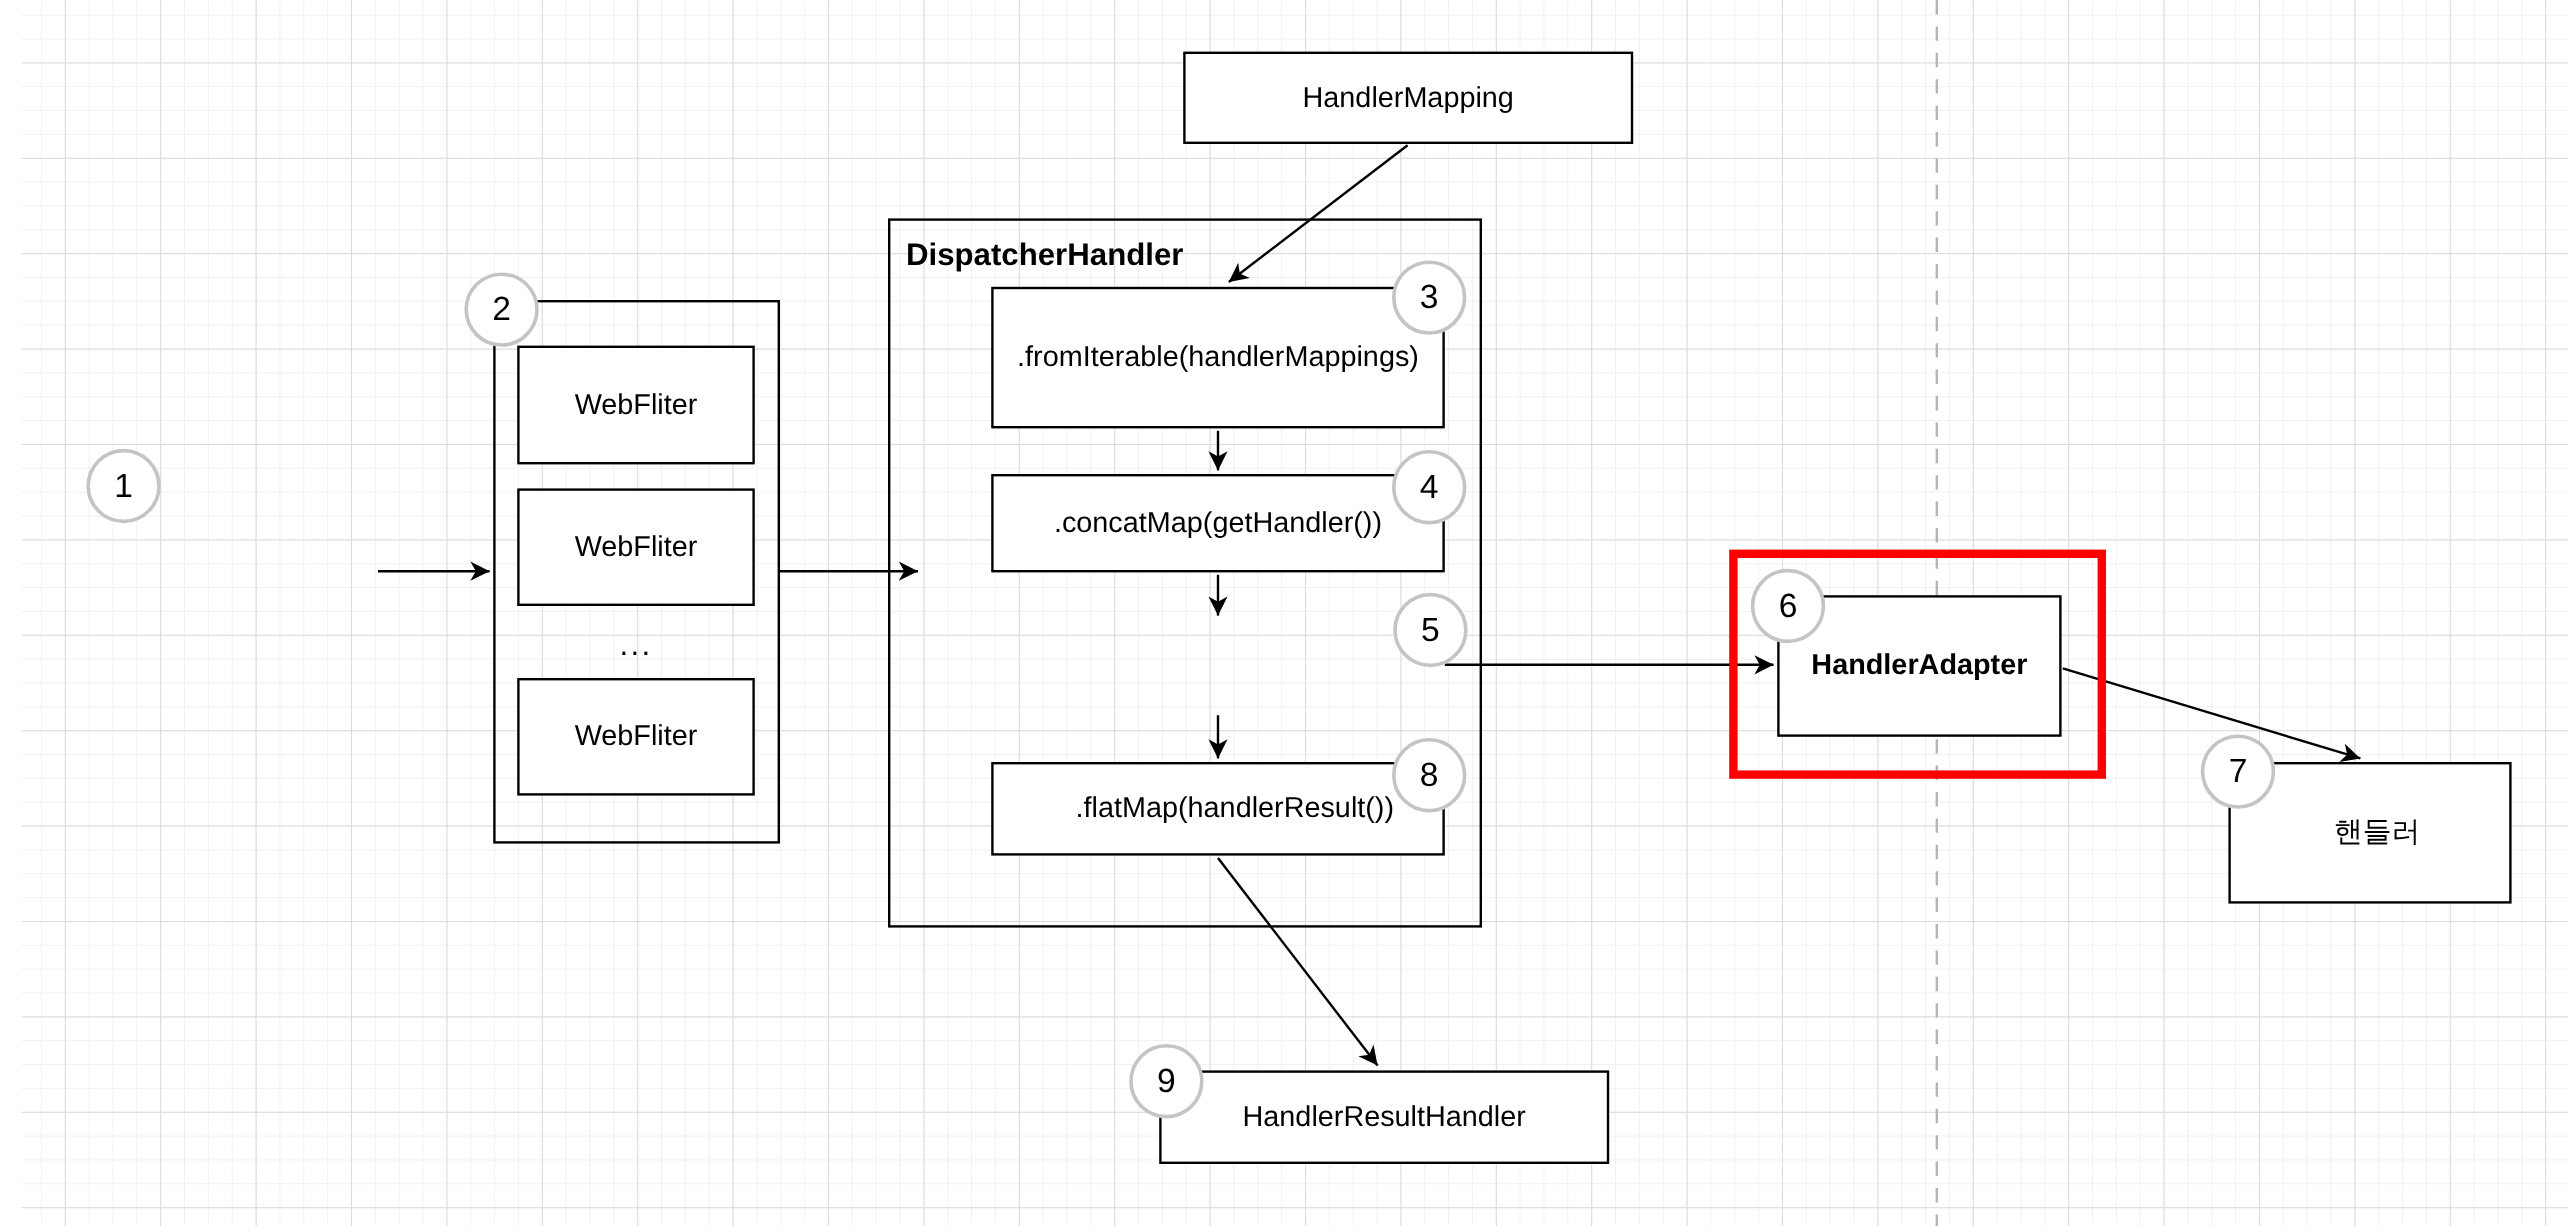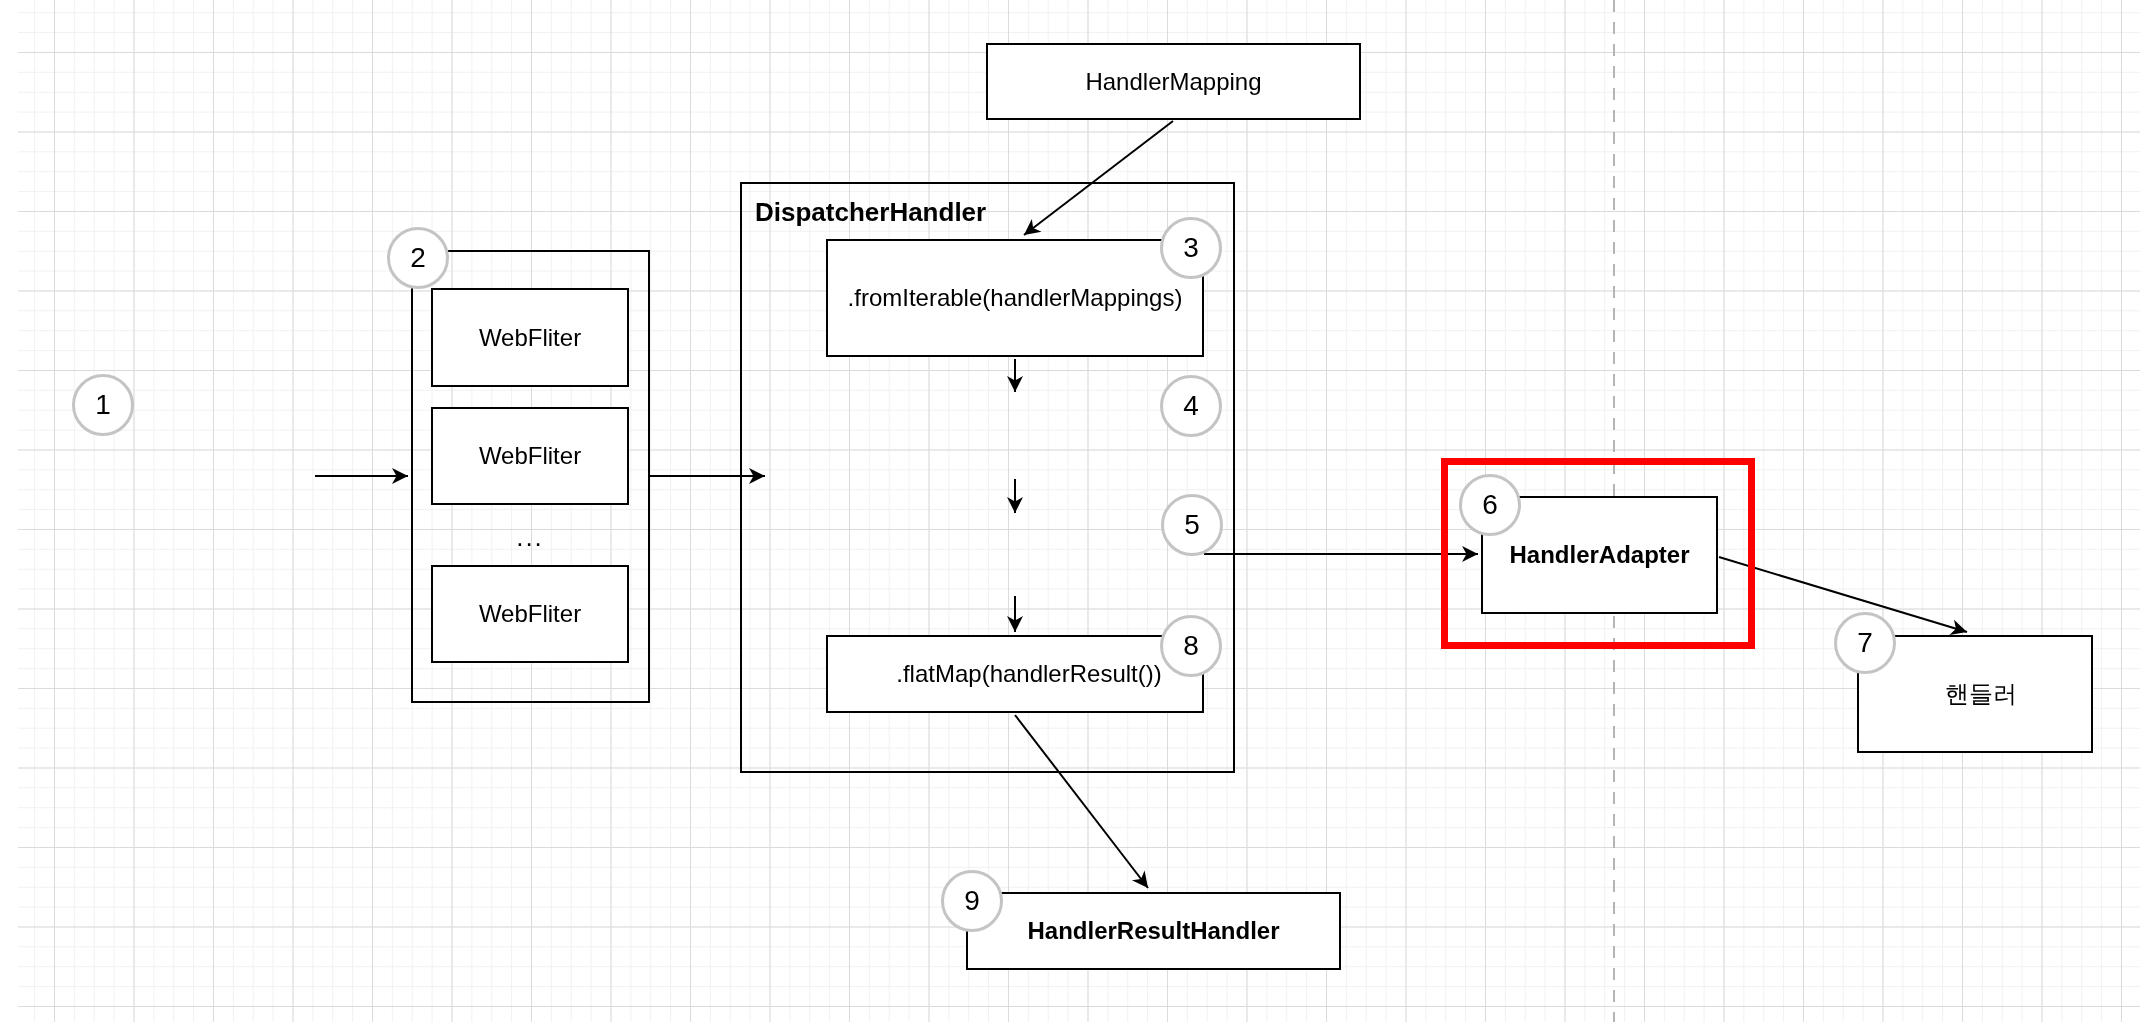--- a/index.html
+++ b/index.html
@@ -87,35 +87,38 @@
   <div class="shape hollow" style="left:722px; top:182px; width:495px; height:591px;">
     <div class="container-title">DispatcherHandler</div>
   </div>
 
   <div class="shape" style="left:808px; top:239px; width:378px; height:118px;">
     <div>
       <div>.fromIterable(handlerMappings)</div>
     </div>
   </div>
 
+  <div class="shape" style="left:808px; top:395px; width:378px; height:82px;">
+    <span>.concatMap(getHandler())</span>
+  </div>
 
 
   <div class="shape" style="left:808px; top:635px; width:378px; height:78px;padding-left:28px;">
     <span>.flatMap(handlerResult())</span>
   </div>
 
   <div class="shape" style="left:1463px; top:496px; width:237px; height:118px;font-weight:bold;">
     <span>HandlerAdapter</span>
   </div>
 
   <div class="shape" style="left:1839px; top:635px; width:236px; height:118px;padding-left:12px;">
     <span>핸들러</span>
   </div>
 
-  <div class="shape" style="left:948px; top:892px; width:375px; height:78px;font-weight:bold;">
+  <div class="shape" style="left:948px; top:892px; width:375px; height:78px;">
     <span>HandlerResultHandler</span>
   </div>
 
   <div class="badge" style="left:54px;  top:374px;">
     <span>1</span>
     </div>
   <div class="badge" style="left:369px; top:227px;">
     <span>2</span>
     </div>
   <div class="badge" style="left:1142px; top:217px;">

